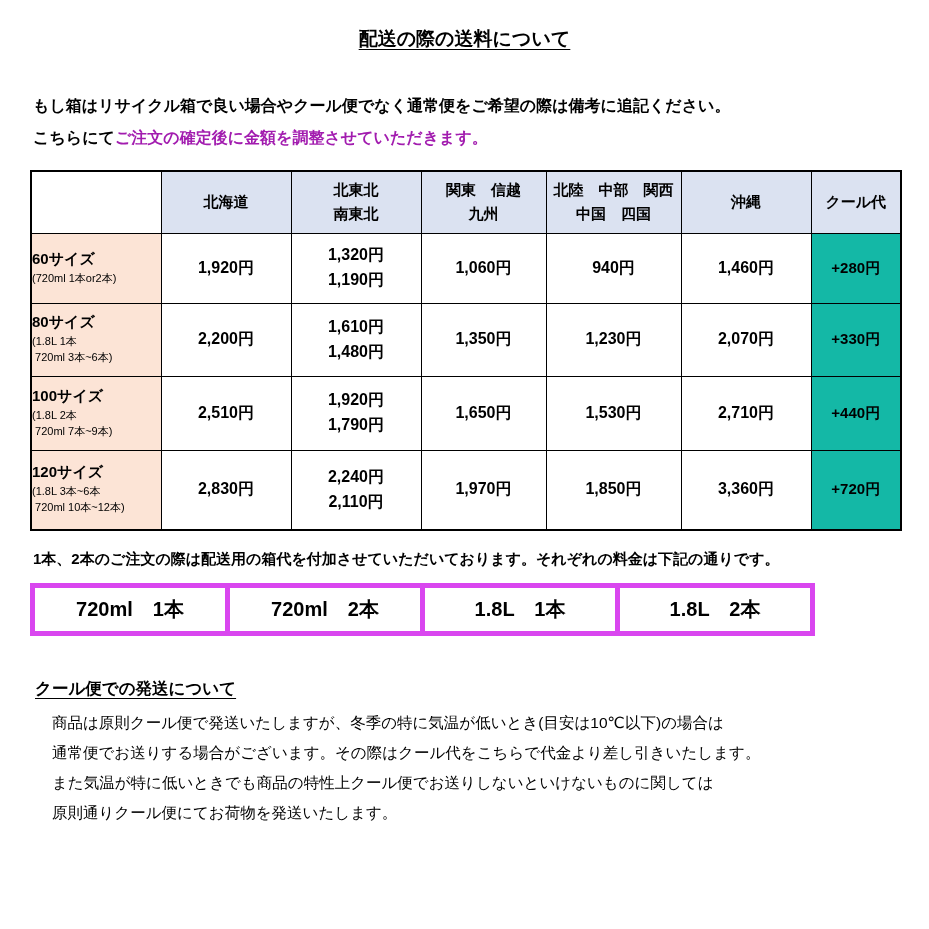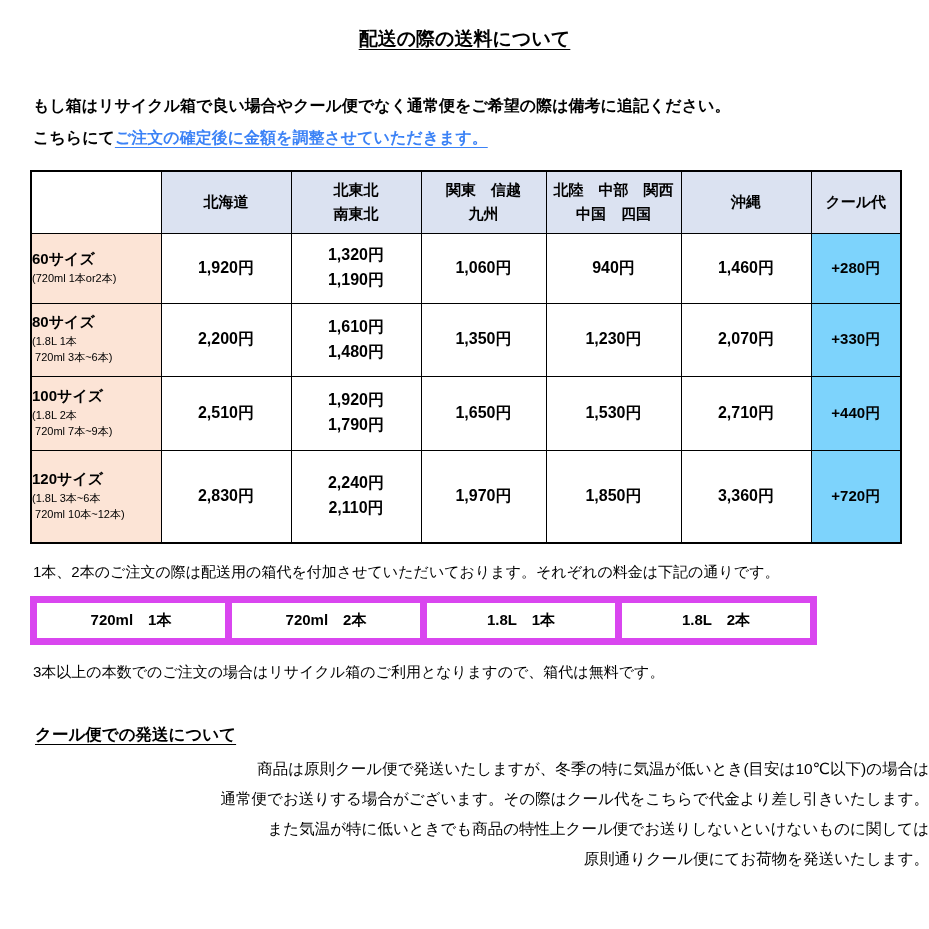--- a/index.html
+++ b/index.html
@@ -11,72 +11,72 @@
   .page{padding:26px 0 0 0;}
 
   h1.title{
     margin:0;text-align:center;
     font-size:19px;font-weight:bold;
     text-decoration:underline;text-underline-offset:4px;
   }
 
   .intro{margin:38px 0 0 33px;font-size:16px;font-weight:bold;line-height:2.0;}
   .intro p{margin:0;}
-  .red-note{color:#3b82f6;text-decoration:underline;text-underline-offset:4px;}
+  .red-note{color:#a21caf;text-underline-offset:4px;}
 
   table{border-collapse:collapse;table-layout:fixed;}
   table.fee-table{
     margin:16px 0 0 30px;width:870px;
     border:2px solid #000;
   }
   .fee-table th,.fee-table td{border:1px solid #000;padding:0;}
   .fee-table tr.head{height:62px;}
   .fee-table tr.head th{
     background:#dbe2f1;font-size:15px;font-weight:bold;
     text-align:center;vertical-align:middle;
     white-space:pre-line;line-height:1.6;
   }
   .fee-table tr.head th.corner{background:#fff;}
   .fee-table tr.r0{height:70px;}
   .fee-table tr.r1{height:73px;}
   .fee-table tr.r2{height:74px;}
-  .fee-table tr.r3{height:93px;}
+  .fee-table tr.r3{height:80px;}
   .size-cell{background:#fce4d6;vertical-align:middle;padding:2px 4px 2px 8px;}
   .size-name{font-size:15px;font-weight:bold;}
   .size-detail{font-size:11px;font-weight:normal;white-space:pre-wrap;line-height:1.45;margin-top:2px;}
   .price{
     text-align:center;vertical-align:middle;
     font-size:16px;font-weight:bold;
     white-space:pre-line;line-height:1.55;
   }
   .cool{
-    background:#7dd3fc;text-align:center;vertical-align:middle;
+    background:#14b8a6;text-align:center;vertical-align:middle;
     font-size:15px;font-weight:bold;
   }
 
-  .note{margin:14px 0 0 33px;font-size:15px;line-height:1.9;}
+  .note{margin:14px 0 0 33px;font-size:15px;line-height:1.9;font-weight:bold;}
   .note p{margin:0;}
 
   table.box-table{margin:9px 0 0 30px;width:780px;border:2px solid #000;}
   .box-table th,.box-table td{
-    border:7px solid #d946ef;text-align:center;vertical-align:middle;
-    font-size:15px;font-weight:bold;padding:8px;
+    border:5px solid #d946ef;text-align:center;vertical-align:middle;
+    font-size:20px;font-weight:bold;padding:8px;
   }
   .box-table tr.bt-head{height:39px;}
   .box-table tr.bt-data{height:37px;}
 
   .recycle-note{margin:18px 0 0 33px;font-size:15px;}
 
   .cool-section{margin:42px 0 0 35px;}
   .cool-section h2{
     margin:0;font-size:16.5px;font-weight:bold;
     text-decoration:underline;text-underline-offset:4px;
   }
   .cool-section .body{margin:8px 0 0 17px;font-size:15.5px;line-height:1.95;}
-  .cool-section .body p{margin:0;text-align:right;}
+  .cool-section .body p{margin:0;}
 </style>
 </head>
 <body>
 
 <div class="page">
 
   <h1 class="title">配送の際の送料について</h1>
 
   <div class="intro">
     <p>もし箱はリサイクル箱で良い場合やクール便でなく通常便をご希望の際は備考に追記ください。</p>
@@ -182,21 +182,20 @@
     <tbody>
       <tr class="bt-head">
         <th>720ml　1本</th>
         <th>720ml　2本</th>
         <th>1.8L　1本</th>
         <th>1.8L　2本</th>
       </tr>
     </tbody>
   </table>
 
-  <p class="recycle-note">3本以上の本数でのご注文の場合はリサイクル箱のご利用となりますので、箱代は無料です。</p>
 
   <div class="cool-section">
     <h2>クール便での発送について</h2>
     <div class="body">
       <p>商品は原則クール便で発送いたしますが、冬季の特に気温が低いとき(目安は10℃以下)の場合は</p>
       <p>通常便でお送りする場合がございます。その際はクール代をこちらで代金より差し引きいたします。</p>
       <p>また気温が特に低いときでも商品の特性上クール便でお送りしないといけないものに関しては</p>
       <p>原則通りクール便にてお荷物を発送いたします。</p>
     </div>
   </div>

